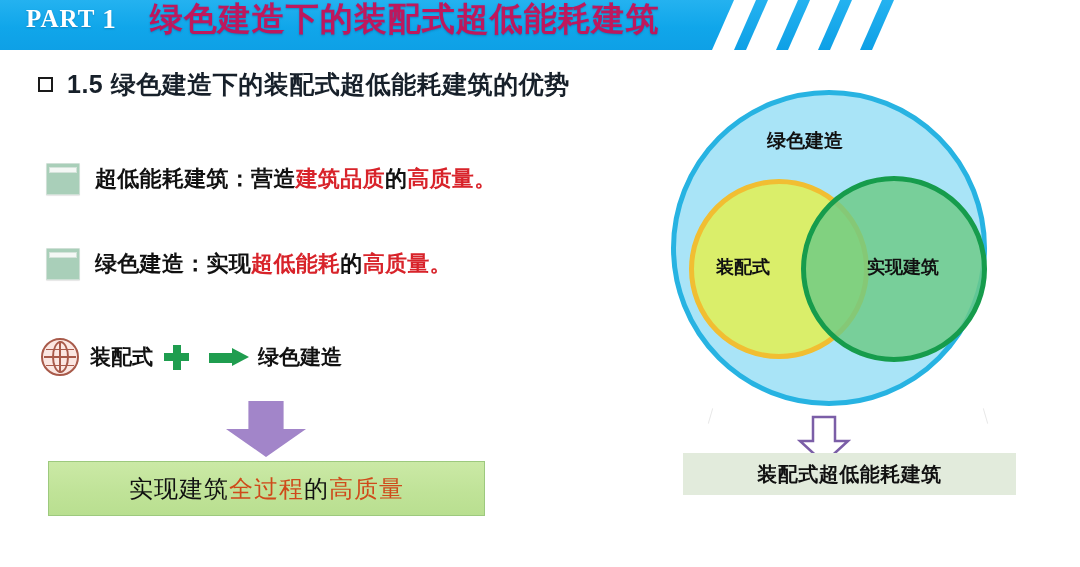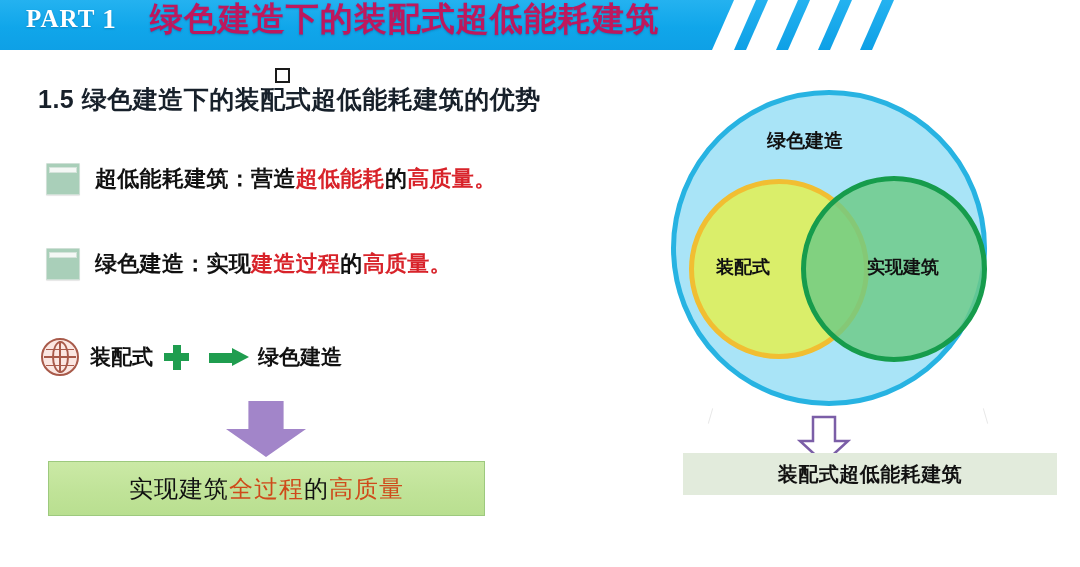--- a/index.html
+++ b/index.html
@@ -51,21 +51,20 @@
   .header-cn{
     color:#be185d;font-weight:bold;font-size:33px;margin-left:34px;
     letter-spacing:1px;
     text-shadow:0 1px 2px rgba(0,70,120,.35);
   }
 
   
   .subtitle-row{
     position:absolute;left:38px;top:68px;display:flex;align-items:center;
     white-space:nowrap;
-    flex-direction:column;
   }
   .sq-bullet{
     width:15px;height:15px;border:2.5px solid #1a1a1a;box-sizing:border-box;
     margin-right:14px;flex:0 0 auto;
   }
   .subtitle-text{
     font-size:25px;font-weight:bold;color:#17202a;letter-spacing:.5px;
   }
 
   .bullet-row{position:absolute;display:flex;align-items:center;white-space:nowrap;}
@@ -165,21 +164,21 @@
   #venn-top-label{left:106px;top:42px;font-size:19px;}
   #venn-left-label{left:55px;top:169px;font-size:18px;}
   #venn-right-label{left:206px;top:169px;font-size:18px;}
 
   
   #venn-arrow{
     position:absolute;left:796px;top:415px;width:56px;height:50px;
   }
   #venn-arrow svg{display:block;}
   #venn-box{
-    position:absolute;left:683px;top:453px;width:374px;height:42px;
+    position:absolute;left:683px;top:453px;width:333px;height:42px;
     background:#e2ebdc;
     display:flex;align-items:center;justify-content:center;
     box-sizing:border-box;
   }
   #venn-box .txt{font-size:20px;font-weight:bold;color:#111;letter-spacing:.5px;}
 
   .faint-line{position:absolute;background:#e8e8e8;}
 </style>
 </head>
 <body>
@@ -200,28 +199,28 @@
   </div>
 
   <div class="subtitle-row">
     <span class="sq-bullet"></span>
     <span class="subtitle-text">1.5 绿色建造下的装配式超低能耗建筑的优势</span>
   </div>
 
   <div class="bullet-row" id="bullet1">
     <span class="book-icon"></span>
     <span class="bullet-text">
-      <span class="blk">超低能耗建筑：营造</span><span class="red">超低能耗</span><span class="blk">的</span><span class="red">高质量</span><span class="red">。</span>
+      <span class="blk">超低能耗建筑：营造</span><span class="red">建筑品质</span><span class="blk">的</span><span class="red">高质量</span><span class="red">。</span>
     </span>
   </div>
 
   <div class="bullet-row" id="bullet2">
     <span class="book-icon"></span>
     <span class="bullet-text">
-      <span class="blk">绿色建造：实现</span><span class="red">建造过程</span><span class="blk">的</span><span class="red">高质量</span><span class="red">。</span>
+      <span class="blk">绿色建造：实现</span><span class="red">超低能耗</span><span class="blk">的</span><span class="red">高质量</span><span class="red">。</span>
     </span>
   </div>
 
   <div id="formula-row">
     <span class="globe">
       <span class="globe-ell"></span>
       <span class="globe-h2"></span>
       <span class="globe-h3"></span>
     </span>
     <span class="f-text">装配式</span>

